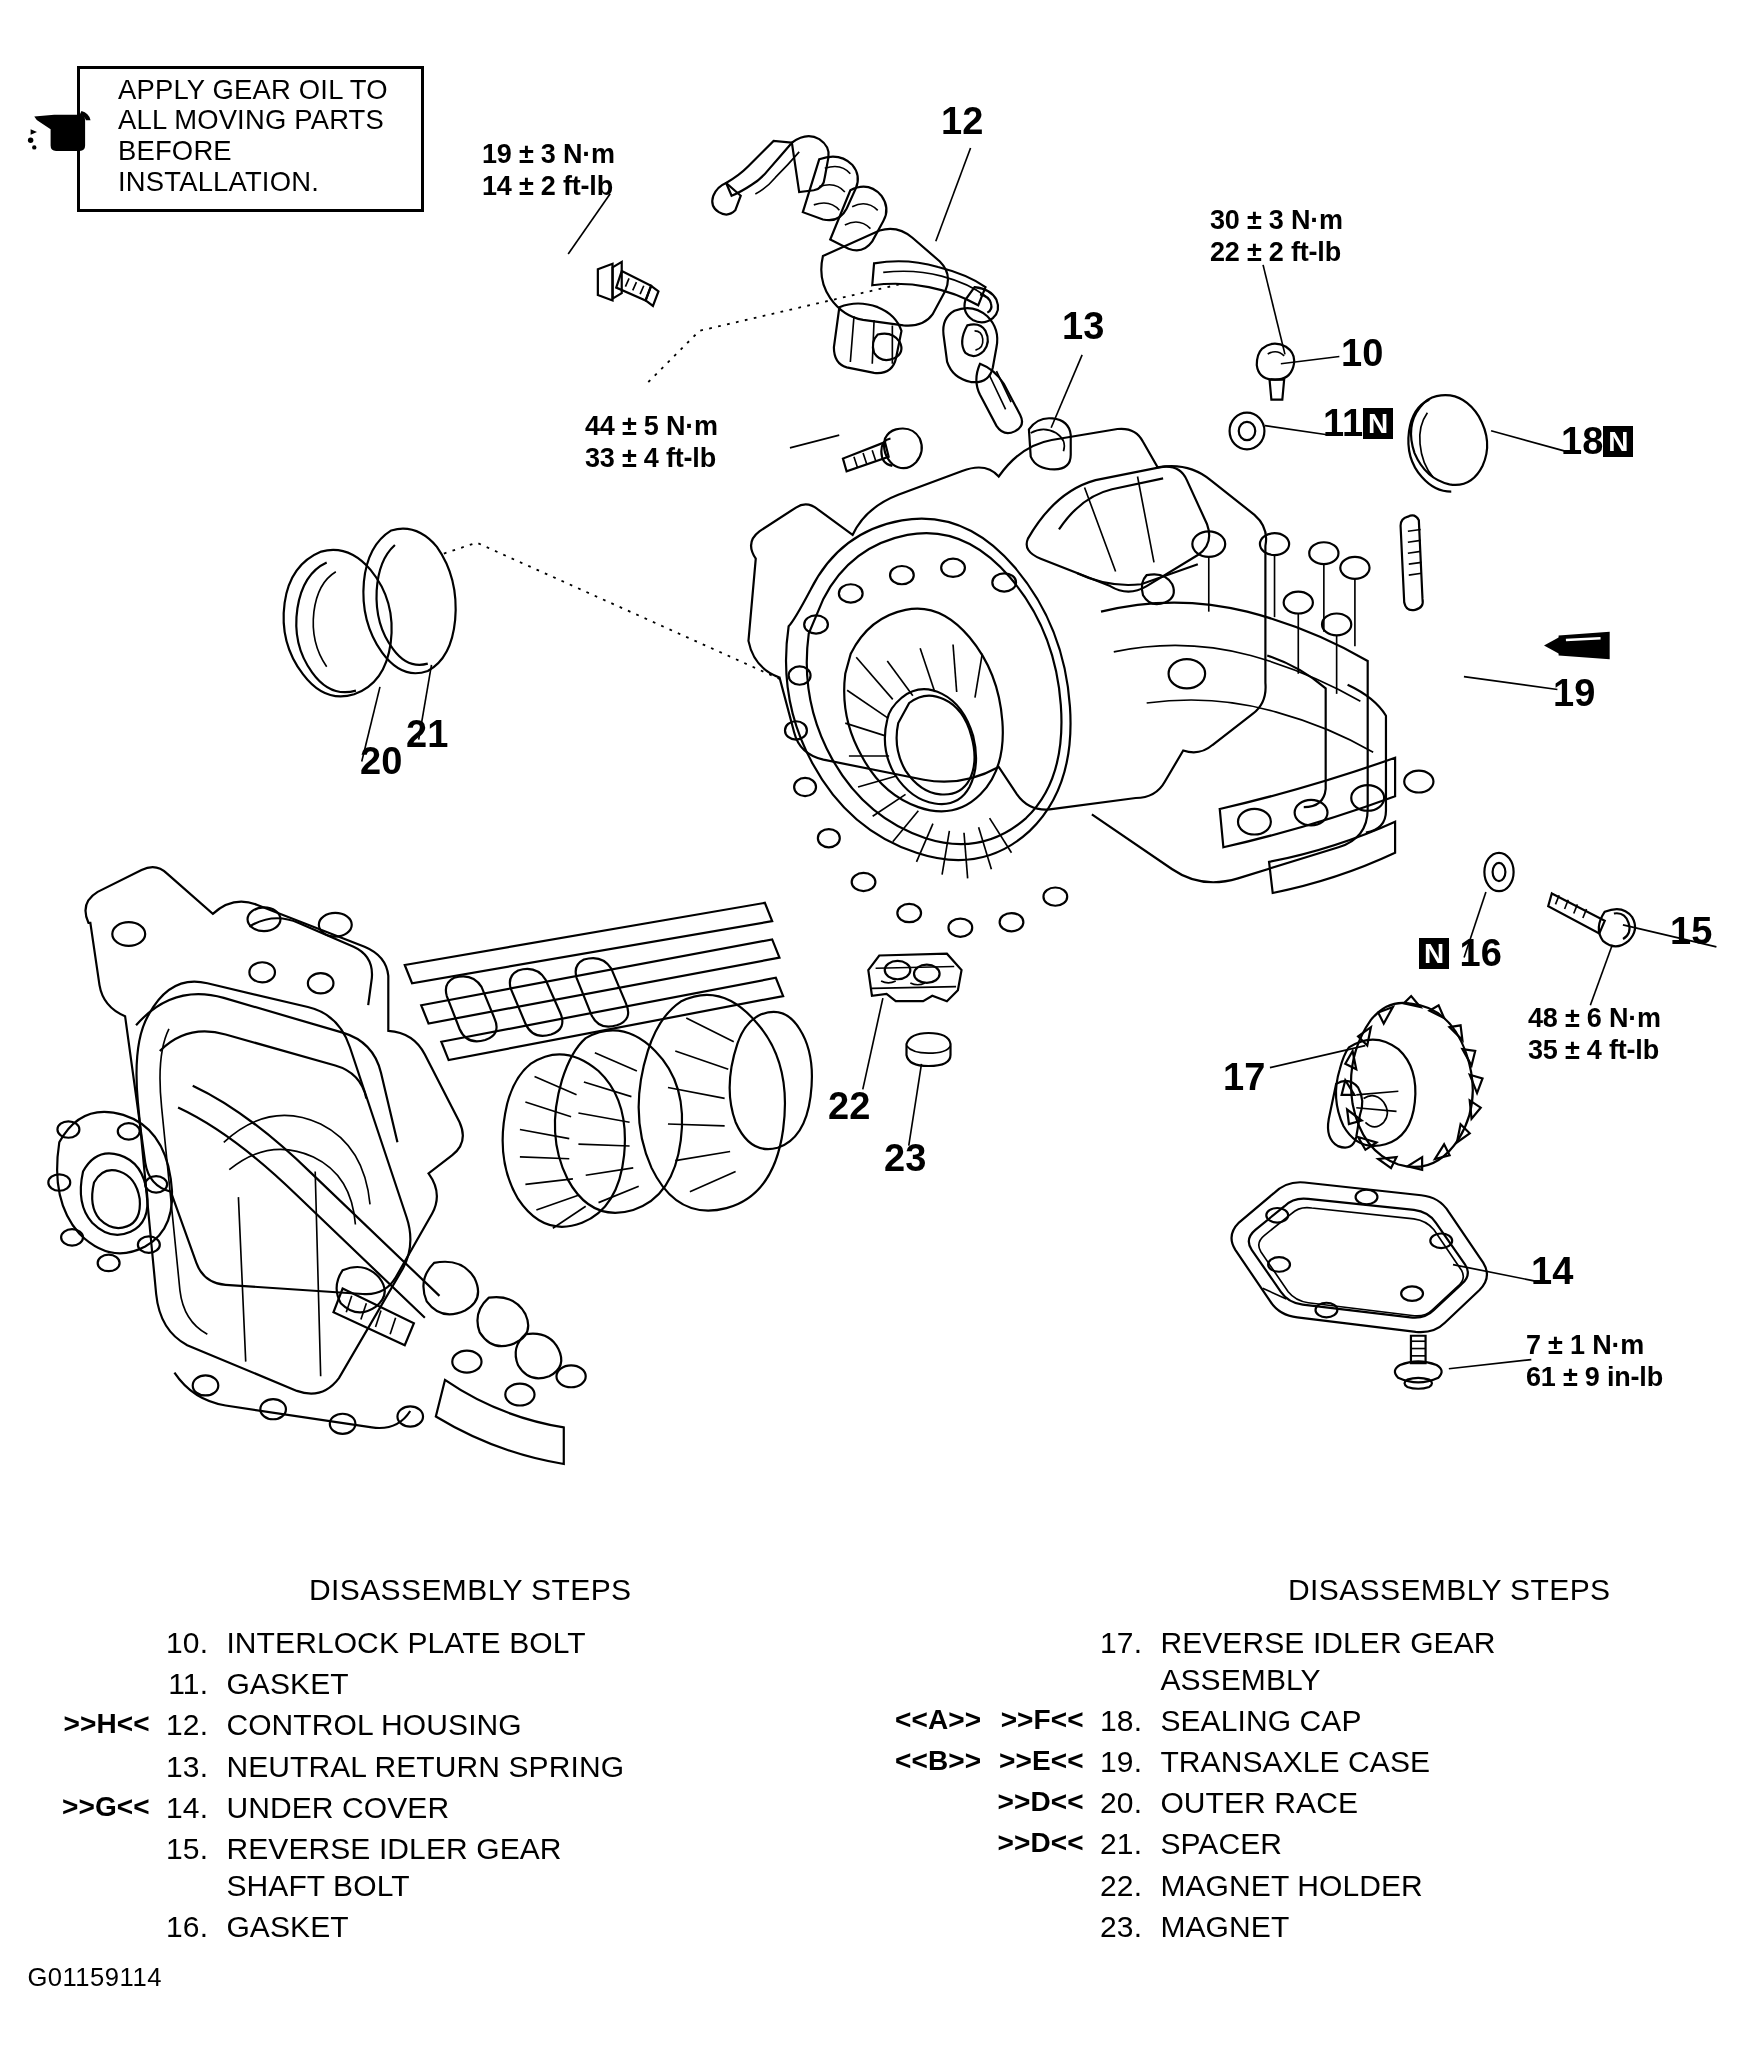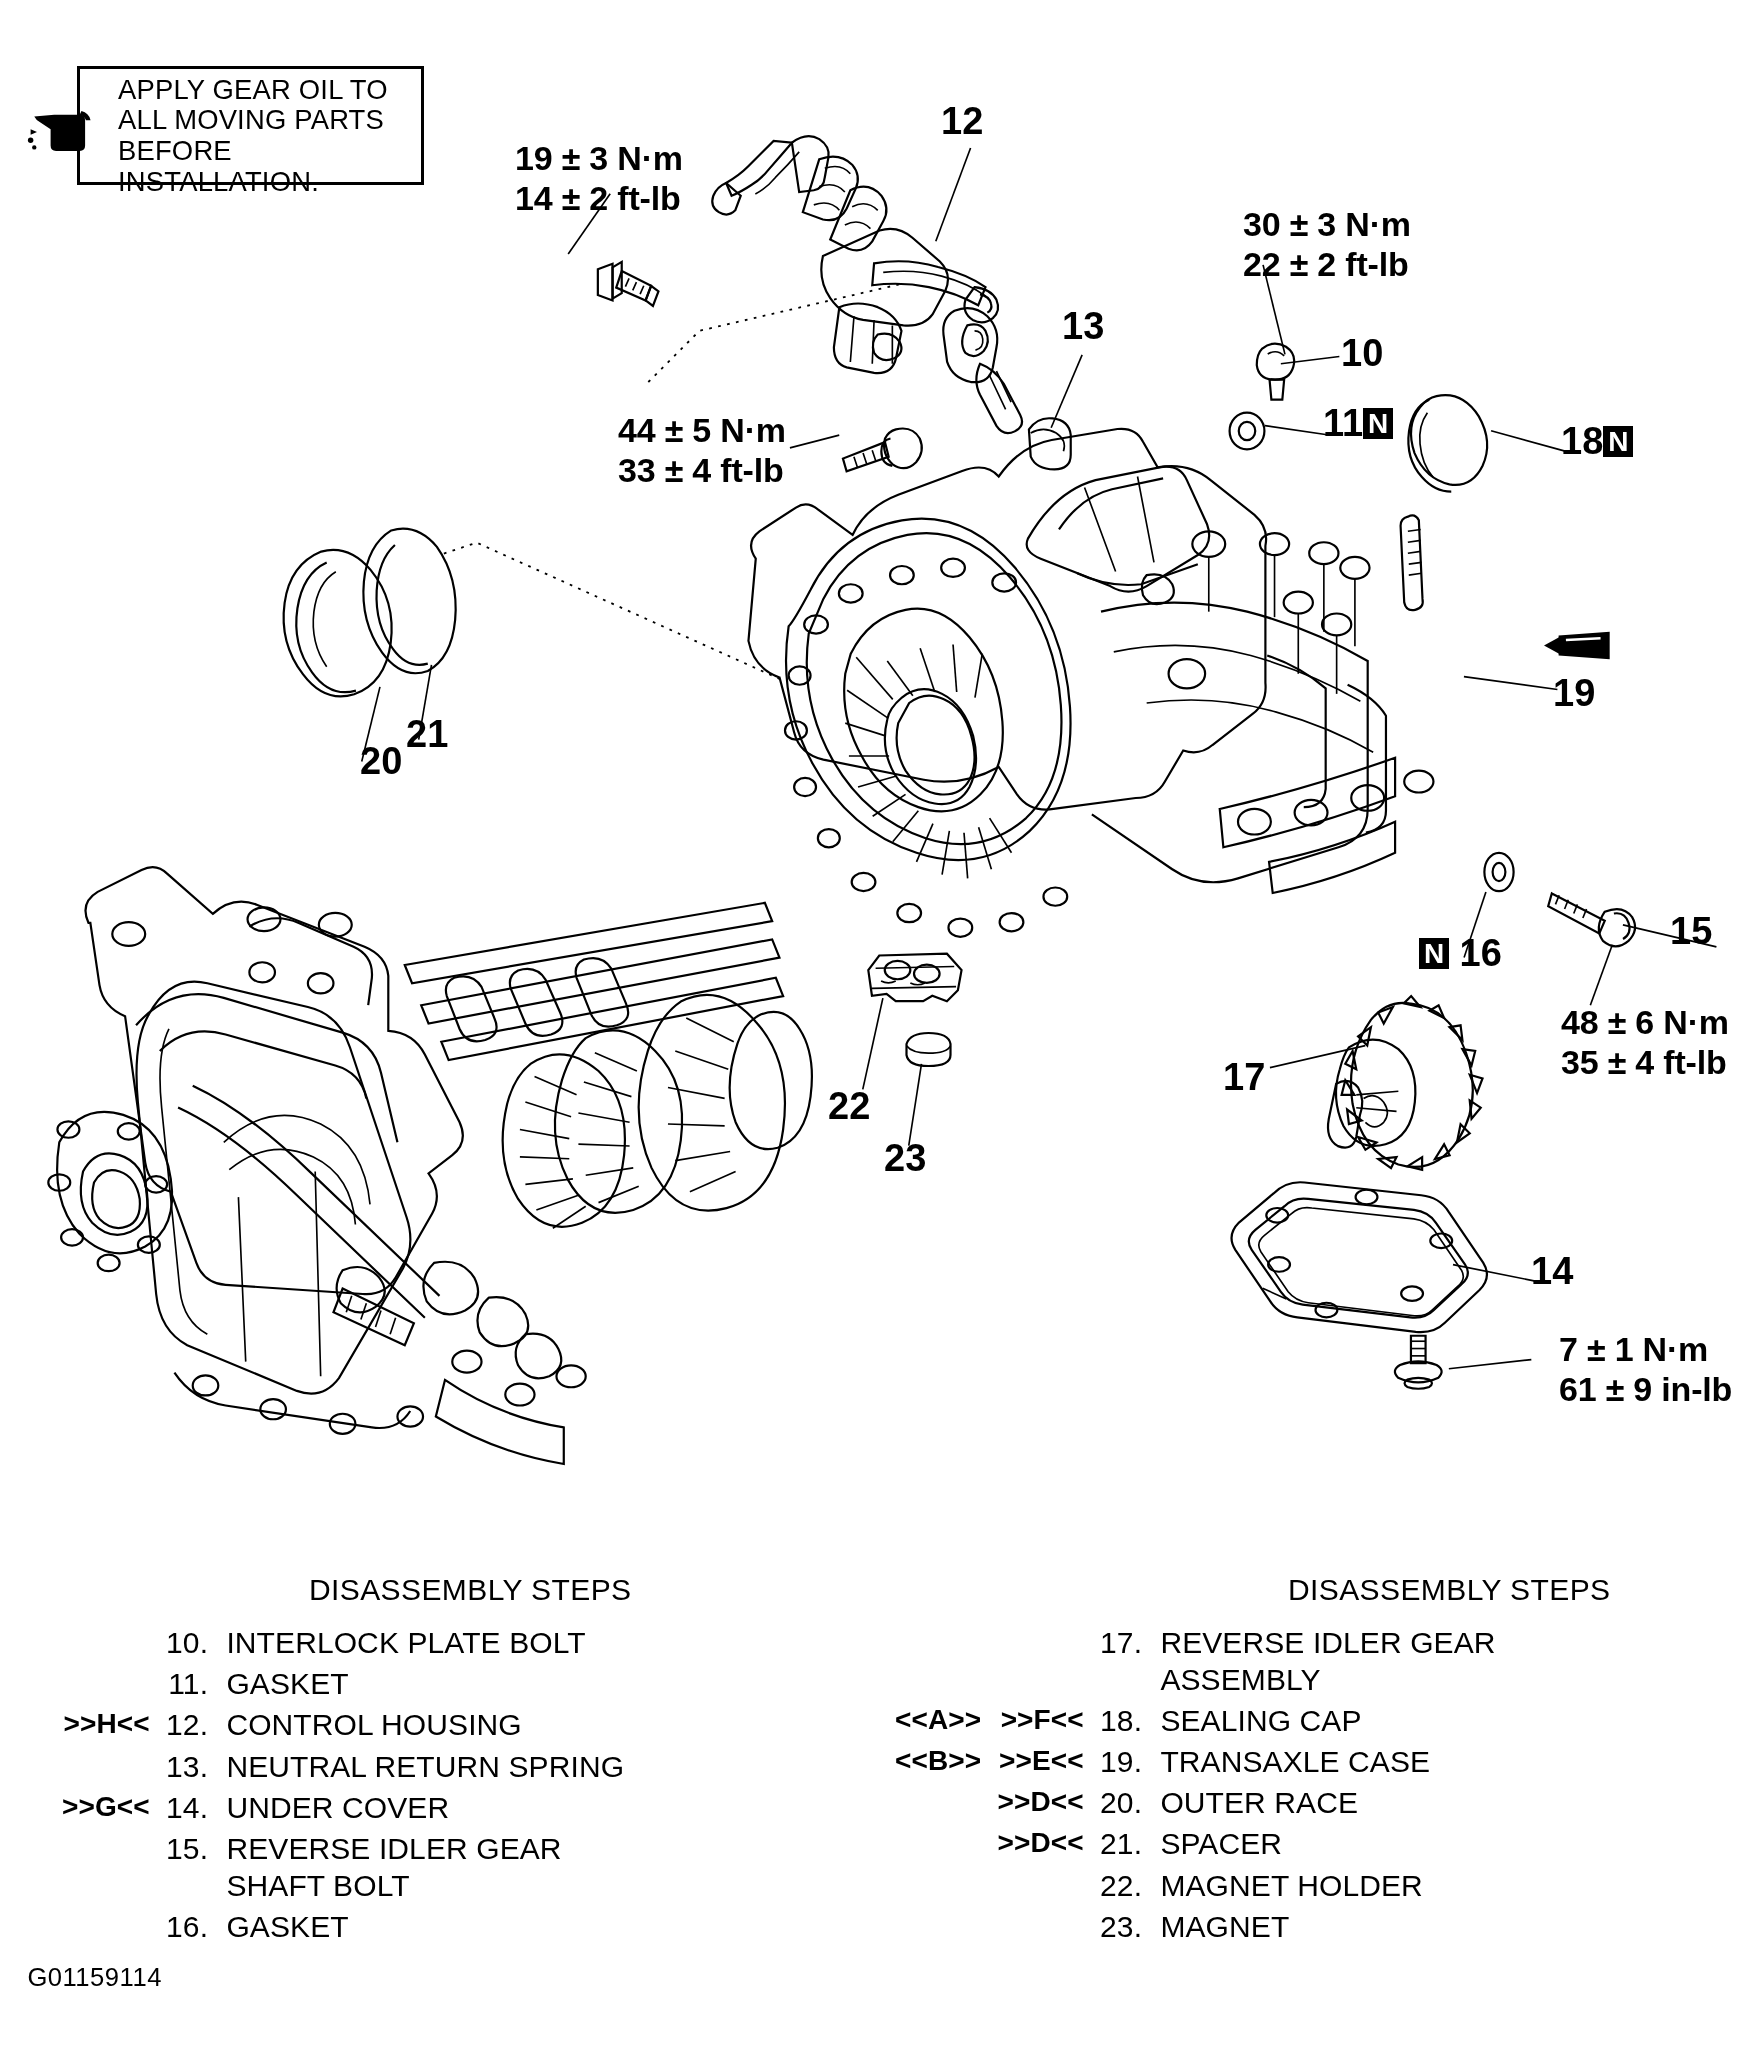--- a/index.html
+++ b/index.html
@@ -19,21 +19,21 @@
     background: #ffffff;
     overflow: hidden;
   }
   .abs { position: absolute; }
 
   
   #note-box {
     left: 77px;
     top: 66px;
     width: 347px;
-    height: 119px;
+    height: 146px;
     border: 3.7px solid #000;
     box-sizing: border-box;
     background: #fff;
   }
   #note-text {
     position: absolute;
     left: 38px;
     top: 5.5px;
     width: 302px;
     font-size: 27.4px;
@@ -45,25 +45,24 @@
     position: absolute;
     left: 27.4px;
     top: 102px;
     width: 69px;
     height: 60px;
   }
 
   
   .torque {
     font-weight: bold;
-    font-size: 34px;
+    font-size: 27px;
     line-height: 1.17;
     white-space: nowrap;
     letter-spacing: -0.2px;
-    margin-left: 33px;
   }
   .callout {
     font-weight: bold;
     font-size: 38px;
     line-height: 1;
     white-space: nowrap;
     letter-spacing: 0px;
   }
   .nbadge {
     display: inline-block;

